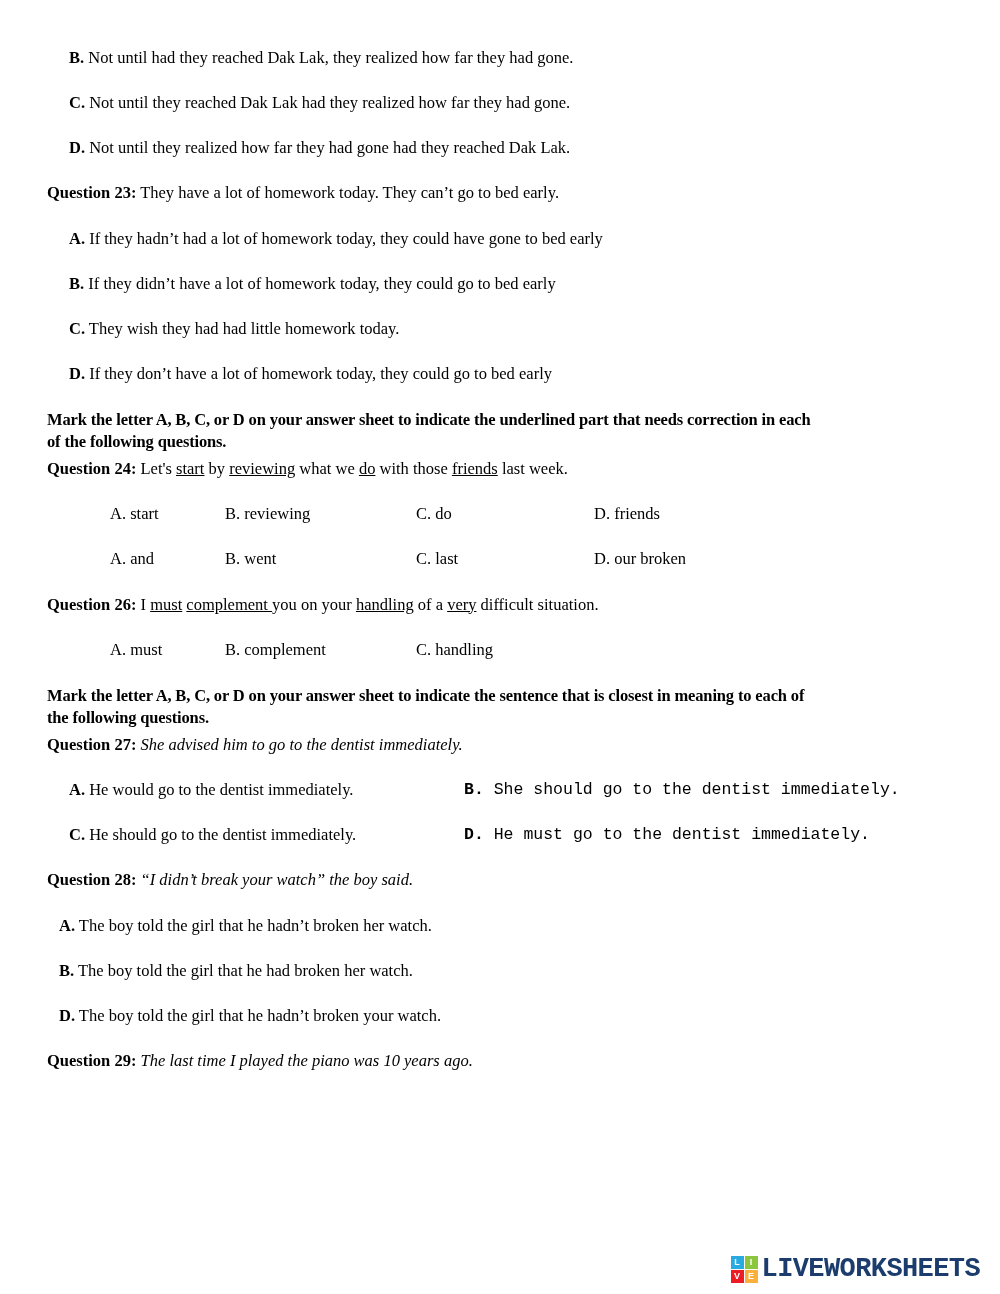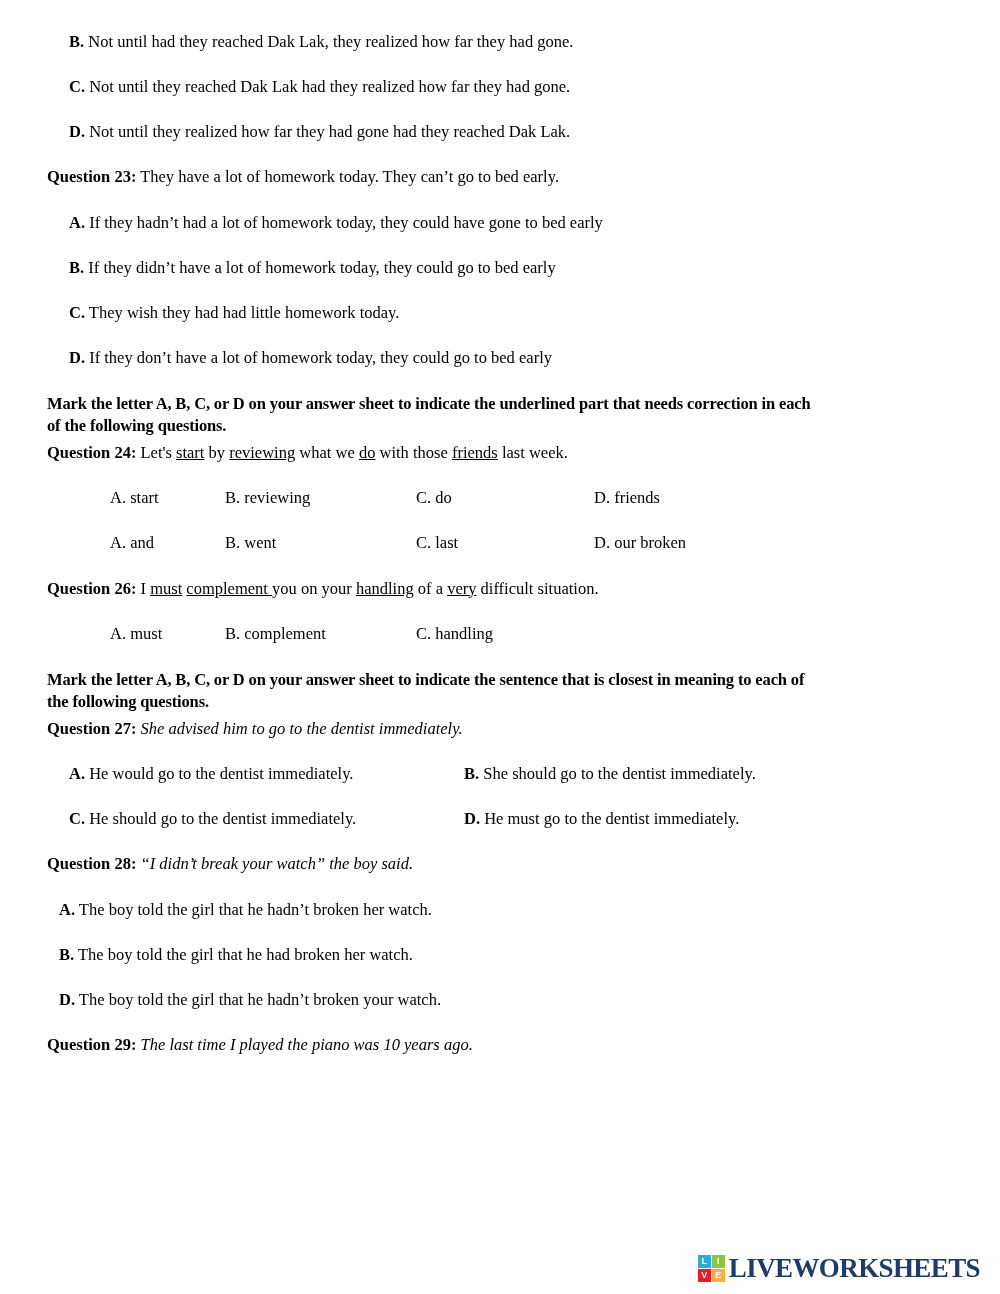--- a/index.html
+++ b/index.html
@@ -2,46 +2,46 @@
 <html><head>
 <meta charset="utf-8">
 <style>
   * { box-sizing: border-box; }
   html, body { margin: 0; padding: 0; background: #fff; }
   body {
     width: 1000px; height: 1294px;
     font-family: "Liberation Serif", "DejaVu Serif", serif;
     font-size: 16.5px; color: #000;
   }
-  .page { position: relative; width: 1000px; height: 1294px; padding: 32px 47px 0 47px; overflow: hidden; background: #fff; }
+  .page { position: relative; width: 1000px; height: 1294px; padding: 48px 47px 0 47px; overflow: hidden; background: #fff; }
   p { margin: 0 0 26px 0; line-height: 1.16; }
   b { font-weight: bold; }
   .opt { margin-left: 22px; }
   .flush { margin-left: 12px; }
   .instr { font-weight: bold; line-height: 1.34; margin: 18px 0 6px 0; letter-spacing: -0.15px; }
   .u { text-decoration: underline; }
   .it { font-style: italic; }
   .ansrow { display: flex; margin: 0 0 26px 63px; line-height: 1.16; }
   .ansrow .c1 { width: 115px; }
   .ansrow .c2 { width: 175px; }
   .ansrow .c3 { width: 178px; margin-left: 16px; }
   .ansrow .c4 { flex: 1; }
   .tworow { display: flex; margin: 0 0 26px 22px; line-height: 1.16; }
   .tworow .colA { width: 395px; }
-  .tworow .colB { flex: 1; }
+  .tworow .colB { flex: 1; font-family: Liberation Mono, monospace; }
   .footer { position: absolute; right: 20px; bottom: 10px; display: flex; align-items: center; gap: 4px; cursor: pointer; }
   .licon { display: grid; grid-template-columns: 13px 13px; grid-auto-rows: 13px; gap: 1px; }
   .licon i {
     font-style: normal; font-family: "Liberation Sans", sans-serif; font-weight: bold;
     font-size: 9px; line-height: 13px; color: #fff; text-align: center; display: block;
   }
   .s0 { background: #29abe2; } .s1 { background: #8cc63f; }
   .s2 { background: #ed1c24; } .s3 { background: #fbb03b; }
   .lword {
-    font-family: Liberation Serif, serif; font-weight: 800; font-size: 27px;
+    font-family: Liberation Mono, monospace; font-weight: 800; font-size: 27px;
     letter-spacing: -0.6px; color: #1b3c6d;
   }
 </style>
 </head>
 <body>
 
 <div class="page">
 
   <p class="opt"><b>B.</b><span> Not until had they reached Dak Lak, they realized how far they had gone.</span></p>
   <p class="opt"><b>C.</b><span> Not until they reached Dak Lak had they realized how far they had gone.</span></p>

